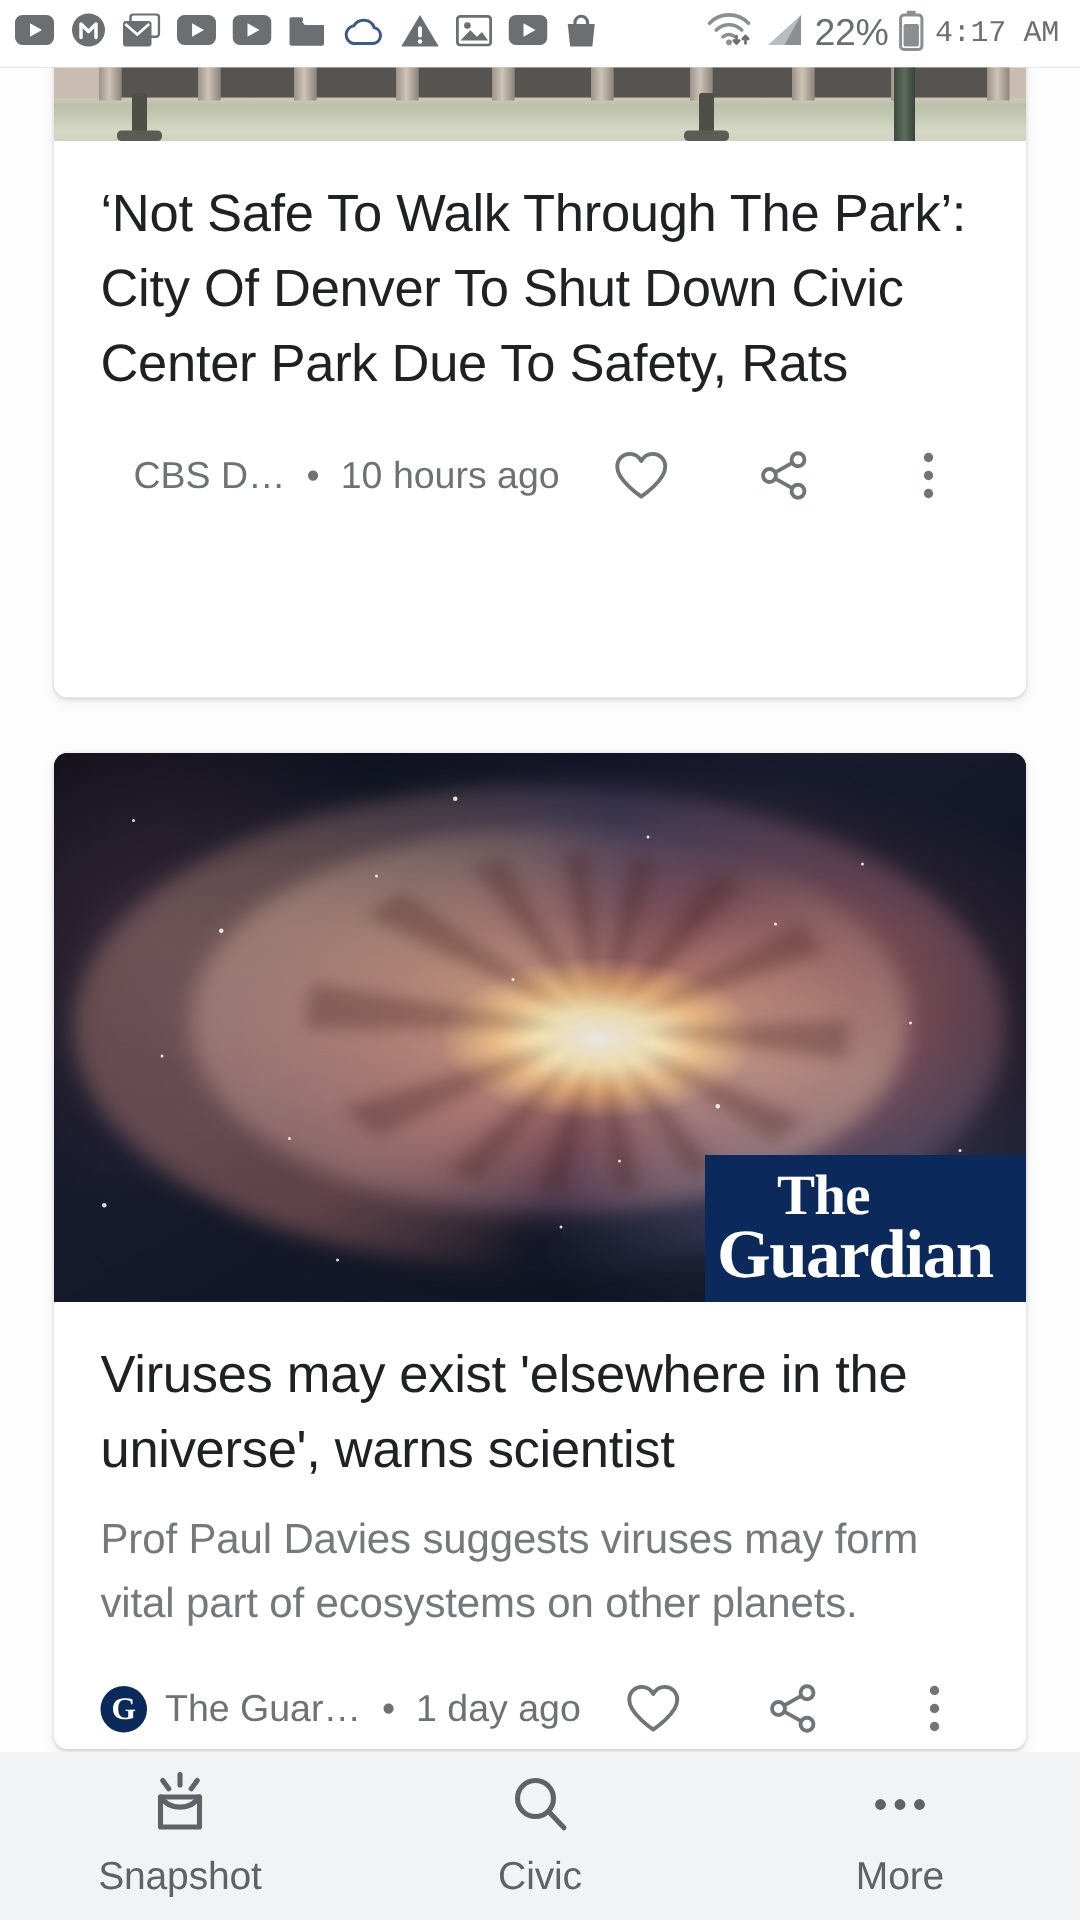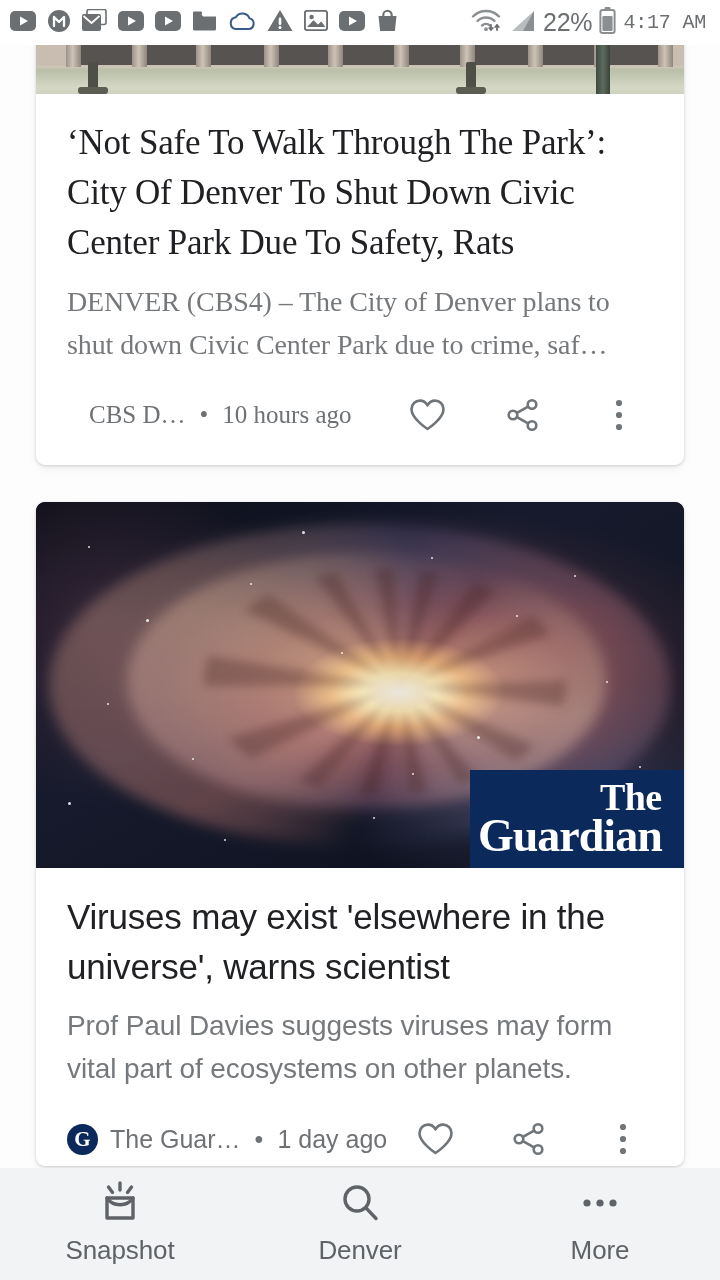--- a/index.html
+++ b/index.html
@@ -35,21 +35,21 @@
     background:#fdfdfd; overflow:hidden;
   }
 
   .card {
     position:absolute; left:36px; width:648px;
     background:#ffffff; border-radius:9px;
     box-shadow:0 1px 3px rgba(0,0,0,.14), 0 3px 9px rgba(0,0,0,.07);
     overflow:hidden;
   }
   
-  .card-1 { top:-6px; height:426px; border-radius:0 0 9px 9px;font-family:Liberation Serif, serif; }
+  .card-1 { top:-6px; height:426px; border-radius:0 0 9px 9px; }
   .card-2 { top:457px; height:664px; }
 
   .card-photo { position:relative; width:100%; overflow:hidden; }
   .photo-1 { height:55px; }
   .photo-2 { height:366px; background:#0b0d18; }
 
   
   .colonnade {
     position:absolute; inset:0;
     background:
@@ -124,21 +124,21 @@
   .stars i {
     position:absolute; width:2px; height:2px; background:#fff;
     border-radius:50%; opacity:.85;
   }
   .stars i.big { width:3px; height:3px; }
 
   .guardian-logo {
     position:absolute; right:0; bottom:0;
     width:214px; height:98px; background:#0b2a5b;
     display:flex; align-items:center; justify-content:flex-start;
-    padding-left:8px; overflow:hidden;text-align:right;
+    padding-left:8px; overflow:hidden;
   }
   .guardian-logo .gl {
     font-family:"Liberation Serif", serif; color:#ffffff;
     font-weight:bold; line-height:.92; white-space:nowrap;
   }
   .gl .l1 { font-size:38px; display:block; padding-left:40px; letter-spacing:-.5px; }
   .gl .l2 { font-size:46px; display:block; letter-spacing:-1px;font-family:Liberation Serif, serif; }
 
   
   .card-body { padding:24px 31px 0 31px; }
@@ -325,21 +325,20 @@
           <div class="dark-gap" style="left:439px;width:53px"></div>
           <div class="dark-gap" style="left:507px;width:51px"></div>
           <div class="dark-gap" style="left:573px;width:49px"></div>
           <div class="fountain" style="left:52px"></div>
           <div class="fountain" style="left:430px"></div>
           <div class="lamp-post" style="left:560px"></div>
         </div>
       </div>
       <div class="card-body">
         <div class="headline">‘Not Safe To Walk Through The Park’: City Of Denver To Shut Down Civic Center Park Due To Safety, Rats</div>
-        <div class="snippet">DENVER (CBS4) – The City of Denver plans to shut down Civic Center Park due to crime, saf…</div>
         <div class="meta meta-1">
           <div class="meta-src">
             <span>CBS D…</span>
             <span class="meta-sep">•</span>
             <span>10 hours ago</span>
           </div>
           <div class="meta-actions">
             <span class="act">
               <svg width="37" height="34" viewBox="0 0 37 34">
                   <path d="M18.5 31 C18.5 31 2.5 20.6 2.5 11.2 C2.5 6.1 6.4 2.6 10.9 2.6 C14 2.6 16.9 4.5 18.5 7.3 C20.1 4.5 23 2.6 26.1 2.6 C30.6 2.6 34.5 6.1 34.5 11.2 C34.5 20.6 18.5 31 18.5 31 Z" fill="none" stroke="#70757a" stroke-width="2.6" stroke-linejoin="round"></path>
@@ -456,21 +455,21 @@
       <span class="nav-label">Snapshot</span>
     </div>
 
     <div class="nav-item">
       <span class="nav-ico">
         <svg width="46" height="46" viewBox="0 0 46 46">
           <circle cx="20" cy="19" r="12" fill="none" stroke="#5f6368" stroke-width="3.4"></circle>
           <path d="M29.2 28.2 L39 38.5" stroke="#5f6368" stroke-width="3.4" stroke-linecap="round"></path>
         </svg>
       </span>
-      <span class="nav-label">Denver</span>
+      <span class="nav-label">Civic</span>
     </div>
 
 
     <div class="nav-item">
       <span class="nav-ico">
         <svg width="46" height="46" viewBox="0 0 46 46">
           <circle cx="10" cy="23" r="3.6" fill="#5f6368"></circle>
           <circle cx="23" cy="23" r="3.6" fill="#5f6368"></circle>
           <circle cx="36" cy="23" r="3.6" fill="#5f6368"></circle>
         </svg>

